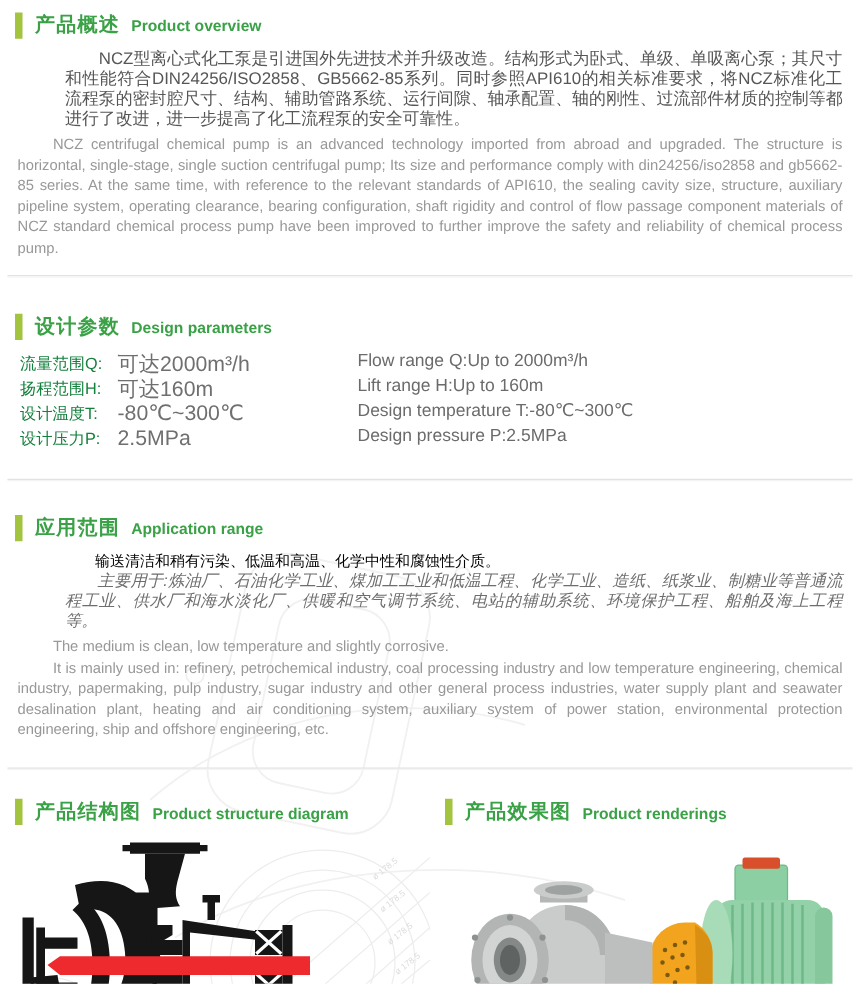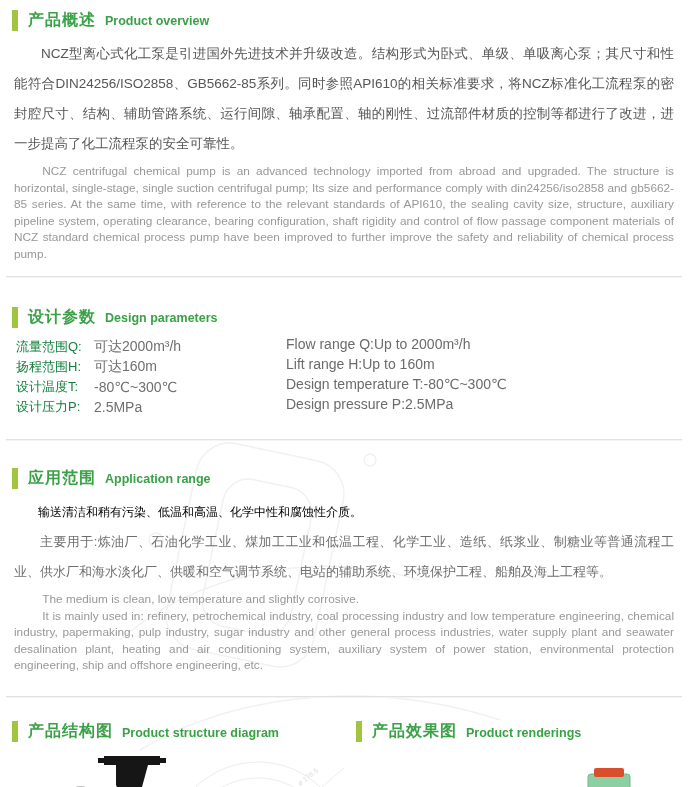--- a/index.html
+++ b/index.html
@@ -10,34 +10,34 @@
     position: relative;
   }
   .content { position: relative; z-index: 2; }
   
   .sec-header { display: flex; align-items: center; padding-left: 12px; height: 24px; }
   .bar { width: 6px; height: 21px; background: #a2c43e; margin-right: 10px; flex: 0 0 auto; }
   .t-cn { color: #3aa147; font-size: 16px; font-weight: bold; letter-spacing: 1px; text-align: center; }
   .t-en { color: #3aa147; font-size: 12.5px; font-weight: bold; margin-left: 9px; padding-top: 2px; text-align: center; }
   
   .pcn {
-    color: #565656; font-size: 13.5px; line-height: 30px;
-    text-indent: 2em; text-align: justify; padding: 0 14px;
+    color: #565656; font-size: 13.5px; line-height: 16px;
+    text-indent: 2em; text-align: justify; padding: 0 14px; margin-left: 38px;
   }
   .pen {
     color: #989898; font-size: 11.8px; line-height: 16.5px;
     text-indent: 2.4em; text-align: justify; padding: 0 14px;
   }
   .divider { height: 2px; border-top: 1px solid #e2e2e2; border-bottom: 1px solid #f4f4f4; margin: 0 6px; }
   
   .params { display: flex; padding: 8px 14px 0 16px; }
   .params-cn { width: 226px; flex: 0 0 auto; }
   .param-row { display: flex; height: 20px; align-items: center; }
   .param-label { width: 78px; color: #15803d; font-size: 13px; }
-  .param-value { color: #6f6f6f; font-size: 14px; }
+  .param-value { color: #6f6f6f; font-size: 17px; }
   .params-en { flex: 1; margin-top: -3px; margin-left: 44px; }
   .param-en-line { height: 20px; color: #6b6b6b; font-size: 14px; line-height: 20px; }
   
   .bottom { display: flex; margin-top: 22px; }
   .bottom-col { width: 344px; flex: 0 0 auto; }
   .figure-box { position: relative; height: 200px; margin-top: 6px; }
   .figure-box svg { display: block; }
   
   .wm { position: absolute; z-index: 1; pointer-events: none; }
 </style>
@@ -105,21 +105,21 @@
 
   <div class="divider" style="margin-top:22px;"></div>
 
   <section style="margin-top:25px;">
     <div class="sec-header">
       <span class="bar"></span>
       <span class="t-cn">应用范围</span>
       <span class="t-en">Application range</span>
     </div>
     <p class="pcn" style="margin-top:7px; color:#000000; font-size:12px;">输送清洁和稍有污染、低温和高温、化学中性和腐蚀性介质。</p>
-    <p class="pcn" style="color:#6e6e6e; font-size:13px;">主要用于:炼油厂、石油化学工业、煤加工工业和低温工程、化学工业、造纸、纸浆业、制糖业等普通流程工业、供水厂和海水淡化厂、供暖和空气调节系统、电站的辅助系统、环境保护工程、船舶及海上工程等。</p>
+    <p class="pcn" style="color:#6e6e6e; font-size:13px;font-style:italic;">主要用于:炼油厂、石油化学工业、煤加工工业和低温工程、化学工业、造纸、纸浆业、制糖业等普通流程工业、供水厂和海水淡化厂、供暖和空气调节系统、电站的辅助系统、环境保护工程、船舶及海上工程等。</p>
     <p class="pen" style="margin-top:4px;">The medium is clean, low temperature and slightly corrosive.</p>
     <p class="pen">It is mainly used in: refinery, petrochemical industry, coal processing industry and low temperature engineering, chemical industry, papermaking, pulp industry, sugar industry and other general process industries, water supply plant and seawater desalination plant, heating and air conditioning system, auxiliary system of power station, environmental protection engineering, ship and offshore engineering, etc.</p>
   </section>
 
   <div class="divider" style="margin-top:22px;"></div>
 
   <div class="bottom">
 
     <div class="bottom-col">
       <div class="sec-header">

